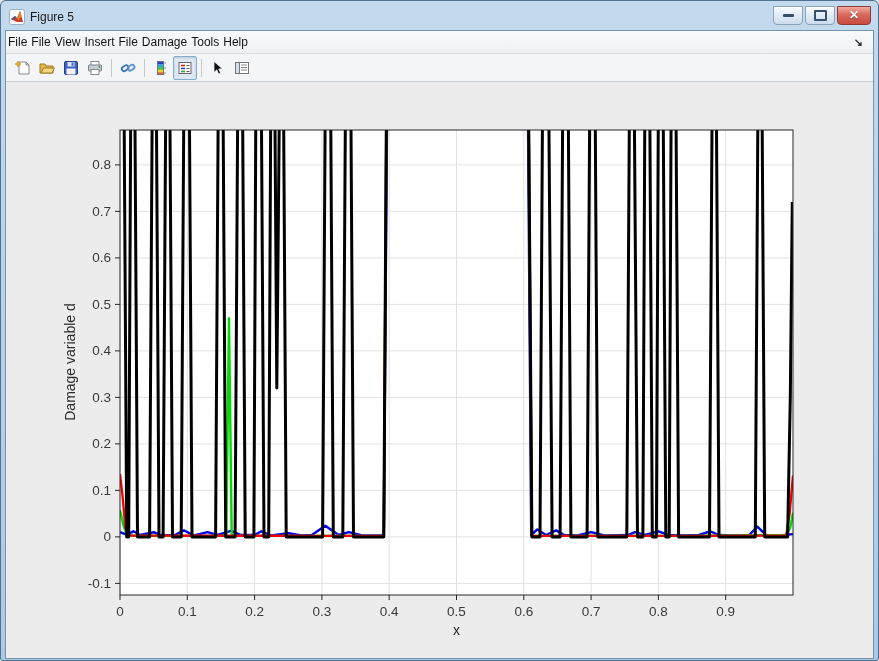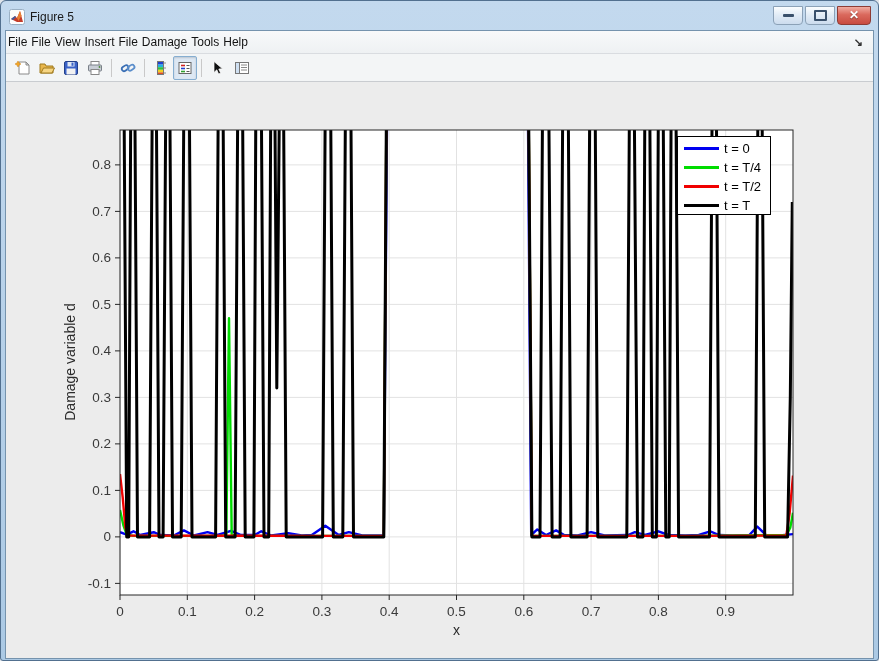--- a/index.html
+++ b/index.html
@@ -222,33 +222,15 @@
           <line x1="109" y1="222.375" x2="114" y2="222.375" stroke="#262626"></line>
           <text x="105" y="226.875" text-anchor="end" font-size="13.5" fill="#3a3a3a">0.5</text>
           <line x1="109" y1="175.875" x2="114" y2="175.875" stroke="#262626"></line>
           <text x="105" y="180.375" text-anchor="end" font-size="13.5" fill="#3a3a3a">0.6</text>
           <line x1="109" y1="129.375" x2="114" y2="129.375" stroke="#262626"></line>
           <text x="105" y="133.875" text-anchor="end" font-size="13.5" fill="#3a3a3a">0.7</text>
           <line x1="109" y1="82.875" x2="114" y2="82.875" stroke="#262626"></line>
           <text x="105" y="87.375" text-anchor="end" font-size="13.5" fill="#3a3a3a">0.8</text>
           <rect x="114" y="48" width="673" height="465" fill="none" stroke="#262626" stroke-width="1"></rect>
         </svg>
-      <div class="legend">
-          <div class="lrow">
-            <span class="lsample" style="background: rgb(0, 0, 240);"></span>
-            <span class="ltext">t = 0</span>
-          </div>
-          <div class="lrow">
-            <span class="lsample" style="background: rgb(0, 220, 0);"></span>
-            <span class="ltext">t = T/4</span>
-          </div>
-          <div class="lrow">
-            <span class="lsample" style="background: rgb(240, 0, 0);"></span>
-            <span class="ltext">t = T/2</span>
-          </div>
-          <div class="lrow">
-            <span class="lsample" style="background: rgb(0, 0, 0);"></span>
-            <span class="ltext">t = T</span>
-          </div>
-        </div>
     </div>
   </div>
 </div>
 
 </body></html>

